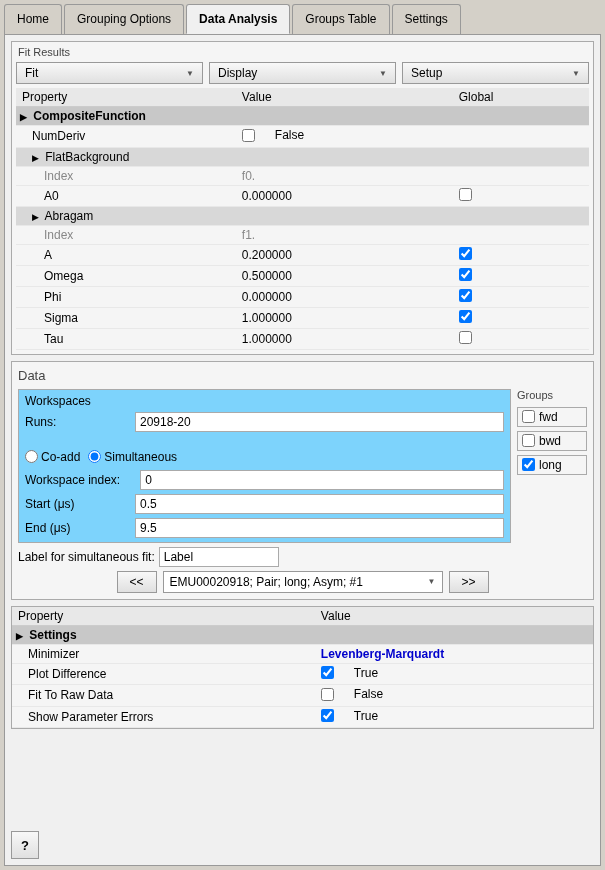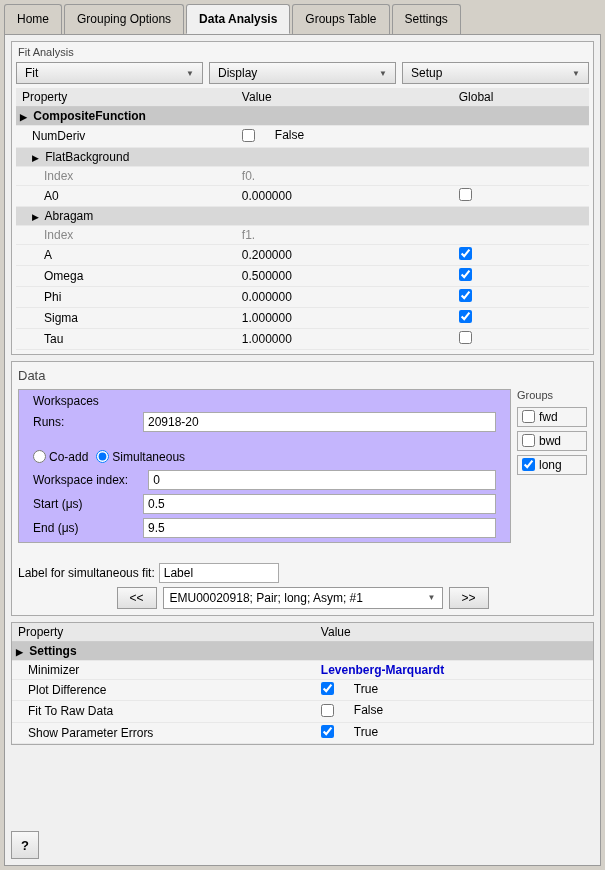--- a/index.html
+++ b/index.html
@@ -140,22 +140,22 @@
       color: #444;
       margin-bottom: 6px;
     }
     .data-inner {
       display: flex;
       gap: 6px;
     }
     .data-left {
       flex: 1;
       border: 1px solid #aaa;
-      padding: 4px 14px;
-      background: #c4b5fd;
+      padding: 4px 6px;
+      background: #7dd3fc;
       display: flex;
       flex-direction: column;
       gap: 4px;
     }
     .data-right {
       width: 70px;
       display: flex;
       flex-direction: column;
       gap: 4px;
     }
@@ -202,21 +202,21 @@
       font-size: 12px;
       margin-top: 12px;
     }
     input[type="radio"] {
       cursor: pointer;
     }
     .label-row {
       display: flex;
       align-items: center;
       gap: 4px;
-      margin-top: 20px;
+      margin-top: 4px;
     }
     .label-text {
       font-size: 12px;
     }
     
     .nav-row {
       display: flex;
       align-items: center;
       justify-content: center;
       gap: 6px;
@@ -288,21 +288,21 @@
       <span>Groups Table</span>
     </div>
     <div class="tab">
       <span>Settings</span>
     </div>
   </div>
 
   <div class="content-area">
 
     <div class="section-box">
-      <div class="section-title">Fit Analysis</div>
+      <div class="section-title">Fit Results</div>
 
       <div class="toolbar-row">
         <button class="dropdown-btn">
           <span>Fit</span>
           <span class="dropdown-arrow">▼</span>
         </button>
         <button class="dropdown-btn">
           <span>Display</span>
           <span class="dropdown-arrow">▼</span>
         </button>

